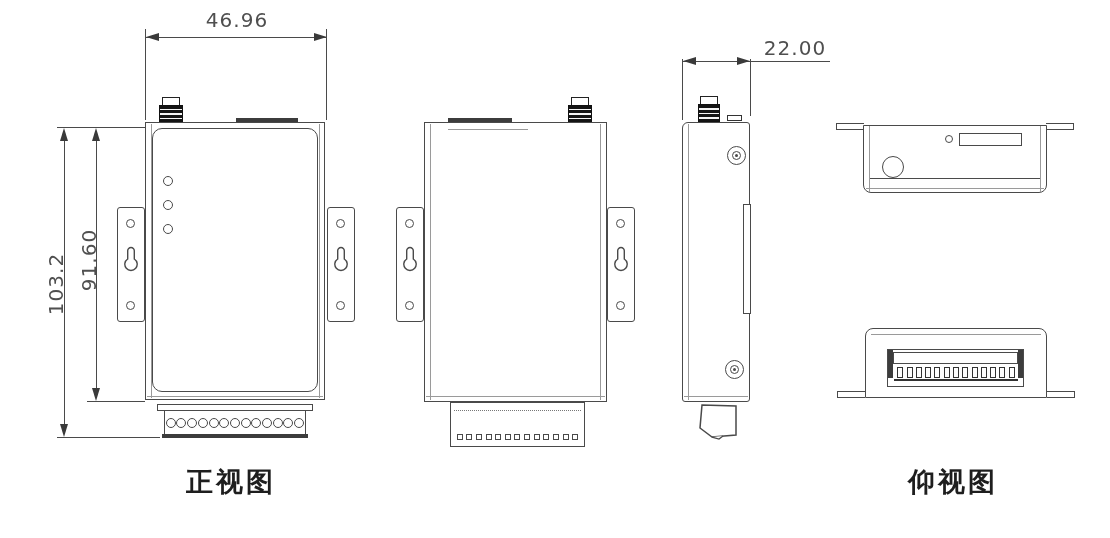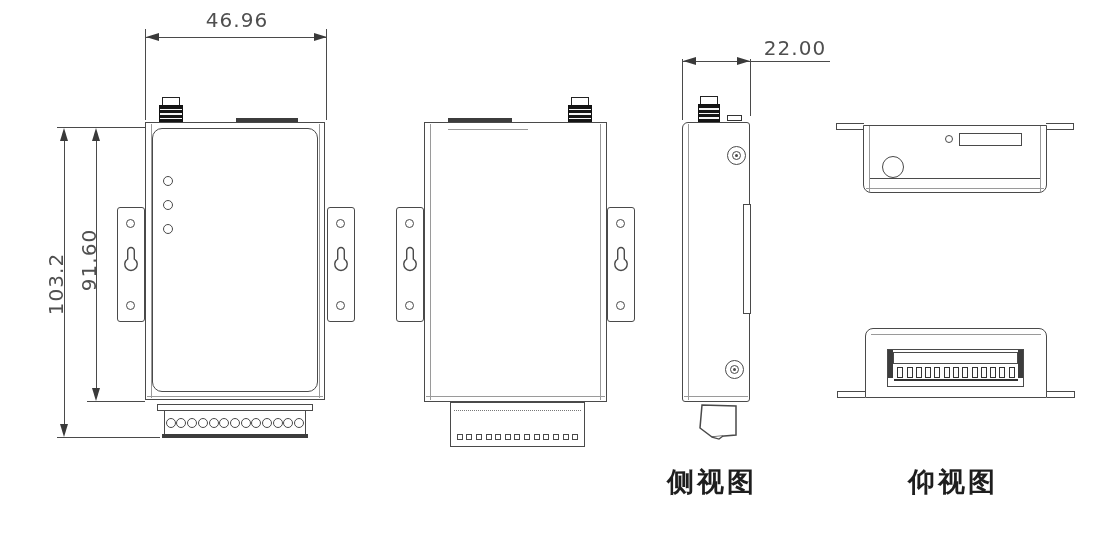--- a/index.html
+++ b/index.html
@@ -104,20 +104,21 @@
         <div class="pin"></div>
         <div class="pin"></div>
         <div class="pin"></div>
         <div class="pin"></div>
         <div class="pin"></div>
         <div class="pin"></div>
         <div class="pin"></div>
       </div>
     <div class="darkbar" style="left:162px;top:434px;width:146px;height:4px;"></div>
 
+    <div class="cjk" style="left:156px;top:464px;width:150px;">正视图</div>
   </div>
 
   <div class="abs" style="inset:0;">
     <div class="darkbar" style="left:448px;top:118px;width:64px;height:4px;"></div>
     <div class="cap" style="left:571px;top:97px;width:18px;height:9px;"></div>
     <div class="threads" style="left:568px;top:105px;width:24px;height:18px;"></div>
     <div class="box" style="left:424px;top:122px;width:183px;height:280px;"></div>
     <div class="vline light" style="left:430px;top:124px;height:276px;"></div>
     <div class="vline light" style="left:600px;top:124px;height:276px;"></div>
     <div class="hline light" style="left:426px;top:396px;width:179px;"></div>
@@ -181,21 +182,20 @@
 
     <div class="circle" style="left:725px;top:360px;width:19px;height:19px;"></div>
     <div class="circle" style="left:730px;top:365px;width:9px;height:9px;"></div>
     <div class="dot" style="left:733px;top:368px;width:3px;height:3px;"></div>
 
     <svg class="abs" style="left:699px;top:404px;" width="39" height="36" viewBox="0 0 39 36">
       <path d="M3 1 L37 2 L37 31 L13 33 L1 24 Z" fill="#fff" stroke="#4a4a4a" stroke-width="1.5"></path>
       <path d="M13 33 L20 35 L24 32" fill="#fff" stroke="#4a4a4a" stroke-width="1.3"></path>
     </svg>
 
-    <div class="cjk" style="left:637px;top:464px;width:150px;">侧视图</div>
   </div>
 
   <div class="abs" style="inset:0;">
     <div class="abs" style="left:836px;top:123px;width:28px;height:7px;border:1.2px solid var(--line);border-right:none;box-sizing:border-box;background:#fff;"></div>
     <div class="abs" style="left:1046px;top:123px;width:28px;height:7px;border:1.2px solid var(--line);border-left:none;box-sizing:border-box;background:#fff;"></div>
     <div class="box" style="left:863px;top:125px;width:184px;height:68px;border-radius:0 0 8px 8px;"></div>
     <div class="vline light" style="left:869px;top:126px;height:66px;"></div>
     <div class="vline light" style="left:1040px;top:126px;height:66px;"></div>
     <div class="hline" style="left:870px;top:178px;width:170px;"></div>
     <div class="hline light" style="left:866px;top:188px;width:178px;"></div>

